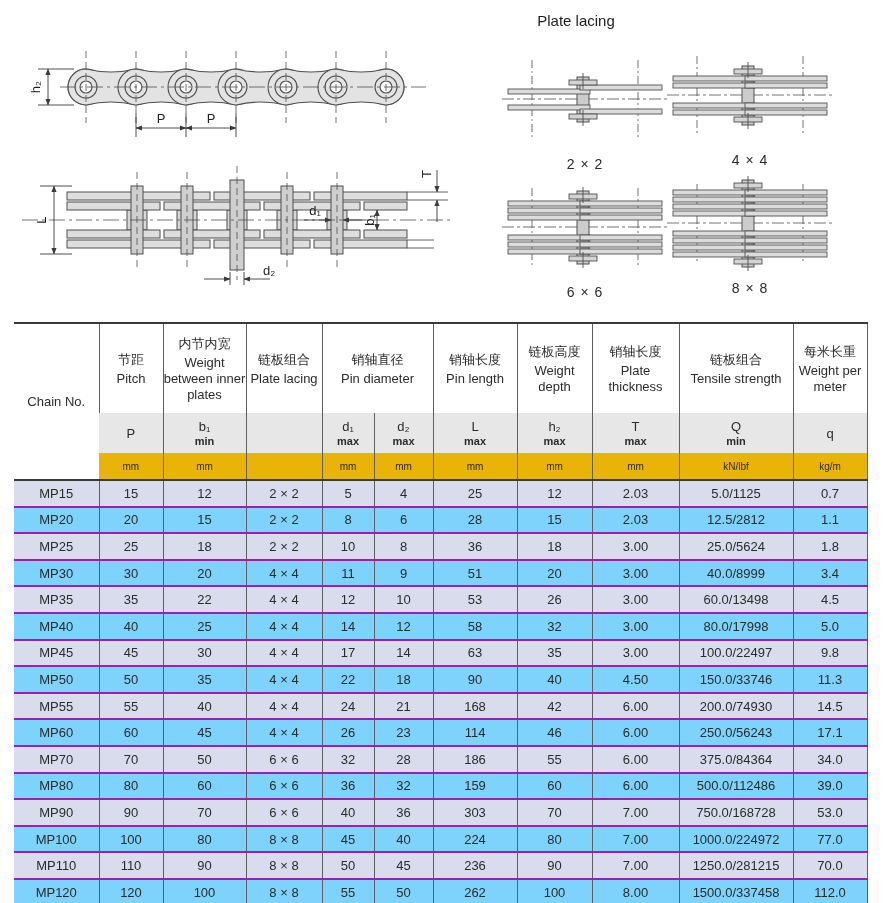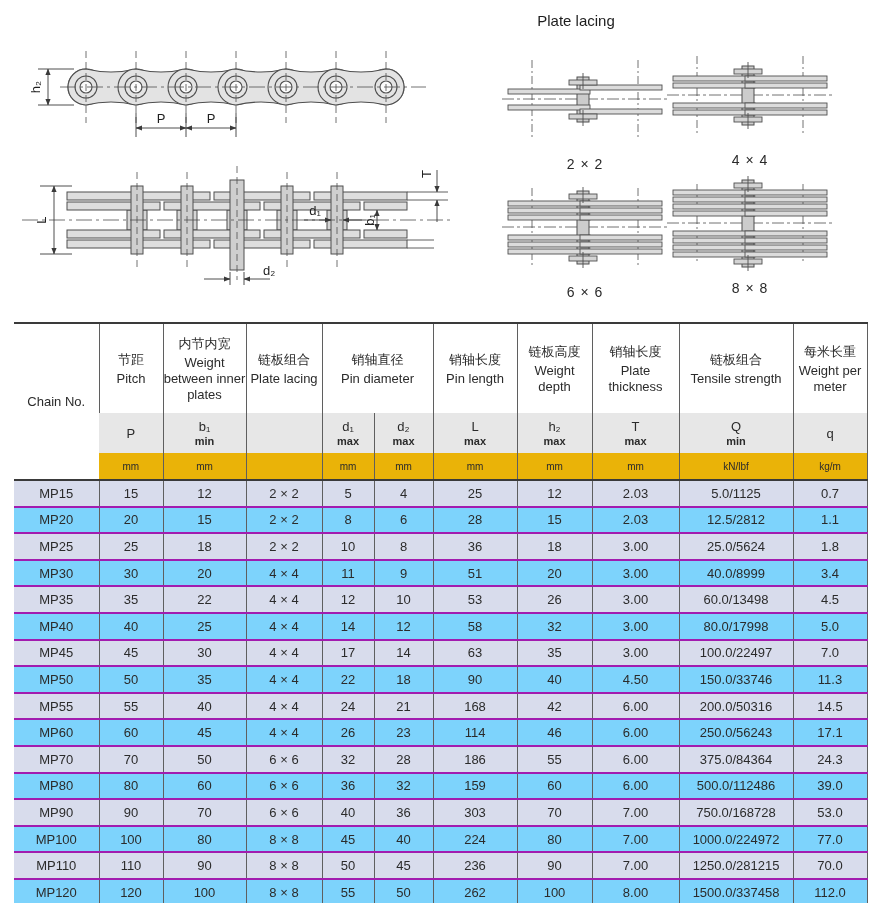--- a/index.html
+++ b/index.html
@@ -453,21 +453,21 @@
         <td>MP45</td>
         <td>45</td>
         <td>30</td>
         <td>4 × 4</td>
         <td>17</td>
         <td>14</td>
         <td>63</td>
         <td>35</td>
         <td>3.00</td>
         <td>100.0/22497</td>
-        <td>7.0</td>
+        <td>9.8</td>
       </tr>
       <tr class="plain">
         <td>MP50</td>
         <td>50</td>
         <td>35</td>
         <td>4 × 4</td>
         <td>22</td>
         <td>18</td>
         <td>90</td>
         <td>40</td>
@@ -478,21 +478,21 @@
       <tr class="alt">
         <td>MP55</td>
         <td>55</td>
         <td>40</td>
         <td>4 × 4</td>
         <td>24</td>
         <td>21</td>
         <td>168</td>
         <td>42</td>
         <td>6.00</td>
-        <td>200.0/50316</td>
+        <td>200.0/74930</td>
         <td>14.5</td>
       </tr>
       <tr class="plain">
         <td>MP60</td>
         <td>60</td>
         <td>45</td>
         <td>4 × 4</td>
         <td>26</td>
         <td>23</td>
         <td>114</td>
@@ -505,21 +505,21 @@
         <td>MP70</td>
         <td>70</td>
         <td>50</td>
         <td>6 × 6</td>
         <td>32</td>
         <td>28</td>
         <td>186</td>
         <td>55</td>
         <td>6.00</td>
         <td>375.0/84364</td>
-        <td>24.3</td>
+        <td>34.0</td>
       </tr>
       <tr class="plain">
         <td>MP80</td>
         <td>80</td>
         <td>60</td>
         <td>6 × 6</td>
         <td>36</td>
         <td>32</td>
         <td>159</td>
         <td>60</td>

